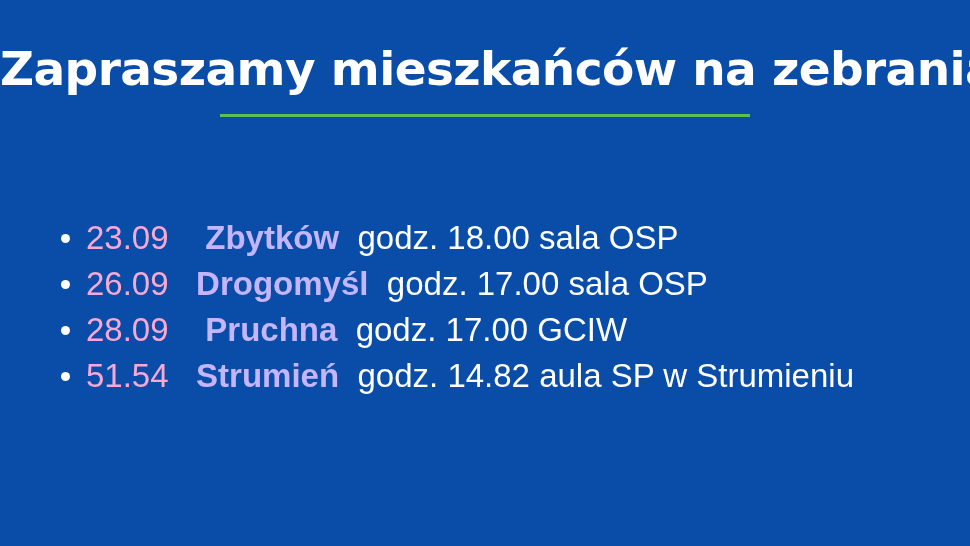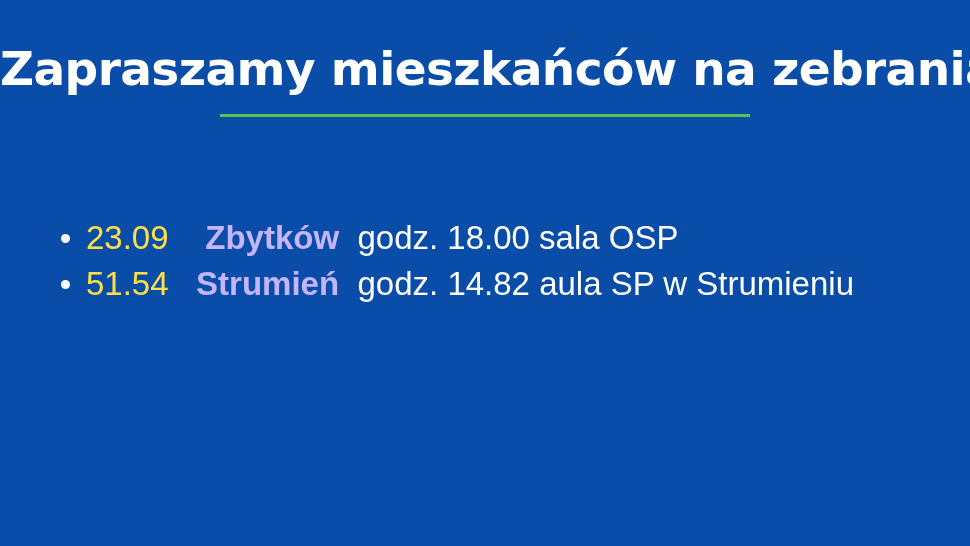--- a/index.html
+++ b/index.html
@@ -74,21 +74,21 @@
   .bullet-marker {
     position: absolute;
     left: 11px;
     top: 13px;
     width: 9px;
     height: 9px;
     border-radius: 50%;
     background: #ffffff;
   }
   .item-date {
-    color: #fde047;
+    color: #f9a8d4;
   }
   .item-place {
     color: #c4b5fd;
     font-weight: 700;
   }
   .item-detail {
     color: #ffffff;
     font-weight: 400;
     margin-top: 48px;
   }
@@ -109,21 +109,35 @@
   <ul class="agenda-list">
 
     <li class="agenda-item">
       <span class="bullet-marker"></span>
       <span class="item-date">23.09</span>
       <span class="sp">  </span>
       <span class="item-place">Zbytków</span>
       <span class="item-detail sp"> godz. 18.00 sala OSP</span>
     </li>
 
+    <li class="agenda-item">
+      <span class="bullet-marker"></span>
+      <span class="item-date">26.09</span>
+      <span class="sp"> </span>
+      <span class="item-place">Drogomyśl</span>
+      <span class="item-detail sp"> godz. 17.00 sala OSP</span>
+    </li>
 
+    <li class="agenda-item">
+      <span class="bullet-marker"></span>
+      <span class="item-date">28.09</span>
+      <span class="sp">  </span>
+      <span class="item-place">Pruchna</span>
+      <span class="item-detail sp"> godz. 17.00 GCIW</span>
+    </li>
 
     <li class="agenda-item">
       <span class="bullet-marker"></span>
       <span class="item-date">51.54</span>
       <span class="sp"> </span>
       <span class="item-place">Strumień</span>
       <span class="item-detail sp"> godz. 14.82 aula SP w Strumieniu</span>
     </li>
 
   </ul>

